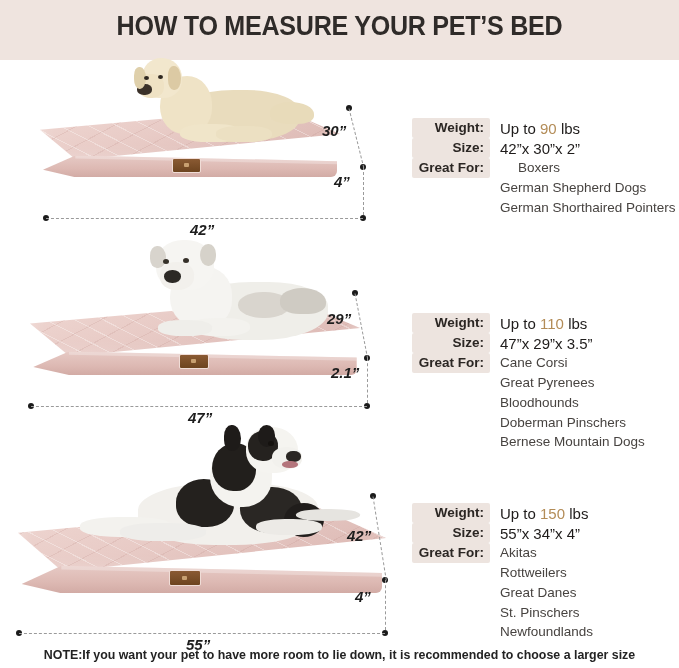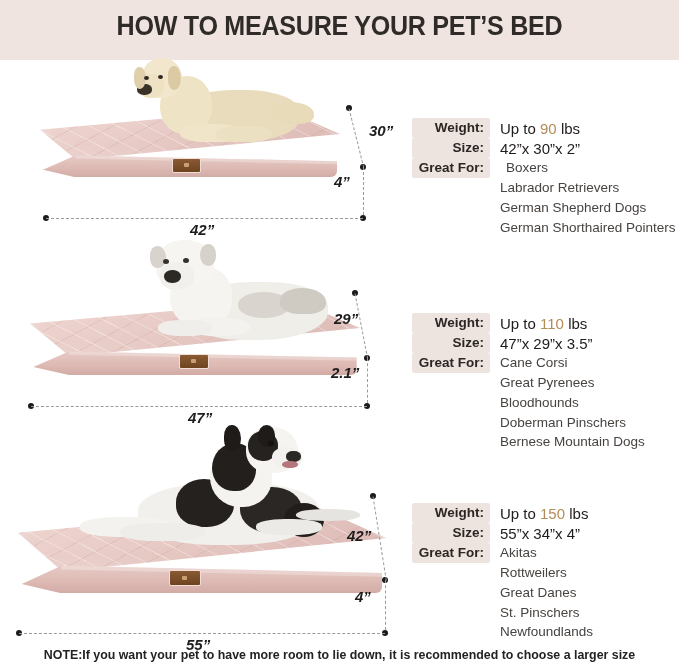--- a/index.html
+++ b/index.html
@@ -173,21 +173,21 @@
     <div class="dog-part" style="left:38px;top:17px;width:5px;height:4px;background:#2e2720;border-radius:50%;"></div>
     <div class="dog-part" style="left:60px;top:66px;width:62px;height:18px;background:#f0e5c9;border-radius:42%;"></div>
     <div class="dog-part" style="left:96px;top:68px;width:56px;height:16px;background:#ece0c2;border-radius:42%;"></div>
     <div class="dog-part" style="left:150px;top:44px;width:44px;height:22px;background:#e8dbba;border-radius:50% 60% 40% 45%;"></div>
   </div>
 
   <div class="dim-dot" style="left:346px;top:45px;"></div>
   <div class="dim-dot" style="left:360px;top:104px;"></div>
   <div class="dim-dot" style="left:360px;top:155px;"></div>
   <div class="dim-line-d" style="left:349px;top:48px;width:61px;transform:rotate(76deg);"></div>
-  <div class="dim-label" style="left:322px;top:62px;margin-left:47px;">30”</div>
+  <div class="dim-label" style="left:322px;top:62px;">30”</div>
 
   <div class="dim-line-v" style="left:363px;top:107px;height:48px;"></div>
   <div class="dim-label" style="left:334px;top:113px;">4”</div>
 
   <div class="dim-dot" style="left:43px;top:155px;"></div>
   <div class="dim-line-h" style="left:46px;top:158px;width:317px;"></div>
   <div class="dim-label" style="left:190px;top:161px;">42”</div>
 
   <div class="spec" style="left:412px;top:58px;">
     <div class="spec-row">
@@ -197,24 +197,23 @@
         <span class="num">90</span>
         <span>lbs</span>
       </div>
     </div>
     <div class="spec-row">
       <div class="spec-key">Size:</div>
       <div class="spec-val">42”x 30”x 2”</div>
     </div>
     <div class="spec-row">
       <div class="spec-key">Great For:</div>
-      <div class="spec-val breed" style="padding-left:16px;">Boxers</div>
+      <div class="spec-val breed" style="padding-left:4px;margin-left:24px;">Boxers</div>
     </div>
     <div class="breeds">
-      <div class="breed">Labrador Retrievers</div>
       <div class="breed">German Shepherd Dogs</div>
       <div class="breed">German Shorthaired Pointers</div>
     </div>
   </div>
 </div>
 
 <div class="section" id="sec1">
 
   <div class="bed-wrap" style="left:30px;top:65px;width:330px;height:78px;">
     <div class="bed-top"></div>
@@ -237,21 +236,21 @@
     <div class="dog-part" style="left:108px;top:52px;width:52px;height:26px;background:#d9d5ce;border-radius:48%;"></div>
     <div class="dog-part" style="left:150px;top:48px;width:46px;height:26px;background:#cfcbc3;border-radius:52% 58% 42% 46%;"></div>
     <div class="dog-part" style="left:60px;top:78px;width:60px;height:18px;background:#f3f2ee;border-radius:42%;"></div>
     <div class="dog-part" style="left:28px;top:80px;width:54px;height:16px;background:#efeeea;border-radius:42%;"></div>
   </div>
 
   <div class="dim-dot" style="left:352px;top:55px;"></div>
   <div class="dim-dot" style="left:364px;top:120px;"></div>
   <div class="dim-dot" style="left:364px;top:168px;"></div>
   <div class="dim-line-d" style="left:355px;top:58px;width:66px;transform:rotate(79deg);"></div>
-  <div class="dim-label" style="left:334px;top:75px;">29”</div>
+  <div class="dim-label" style="left:327px;top:75px;">29”</div>
 
   <div class="dim-line-v" style="left:367px;top:123px;height:45px;"></div>
   <div class="dim-label" style="left:331px;top:129px;">2.1”</div>
 
   <div class="dim-dot" style="left:28px;top:168px;"></div>
   <div class="dim-line-h" style="left:31px;top:171px;width:336px;"></div>
   <div class="dim-label" style="left:188px;top:174px;">47”</div>
 
   <div class="spec" style="left:412px;top:78px;">
     <div class="spec-row">

